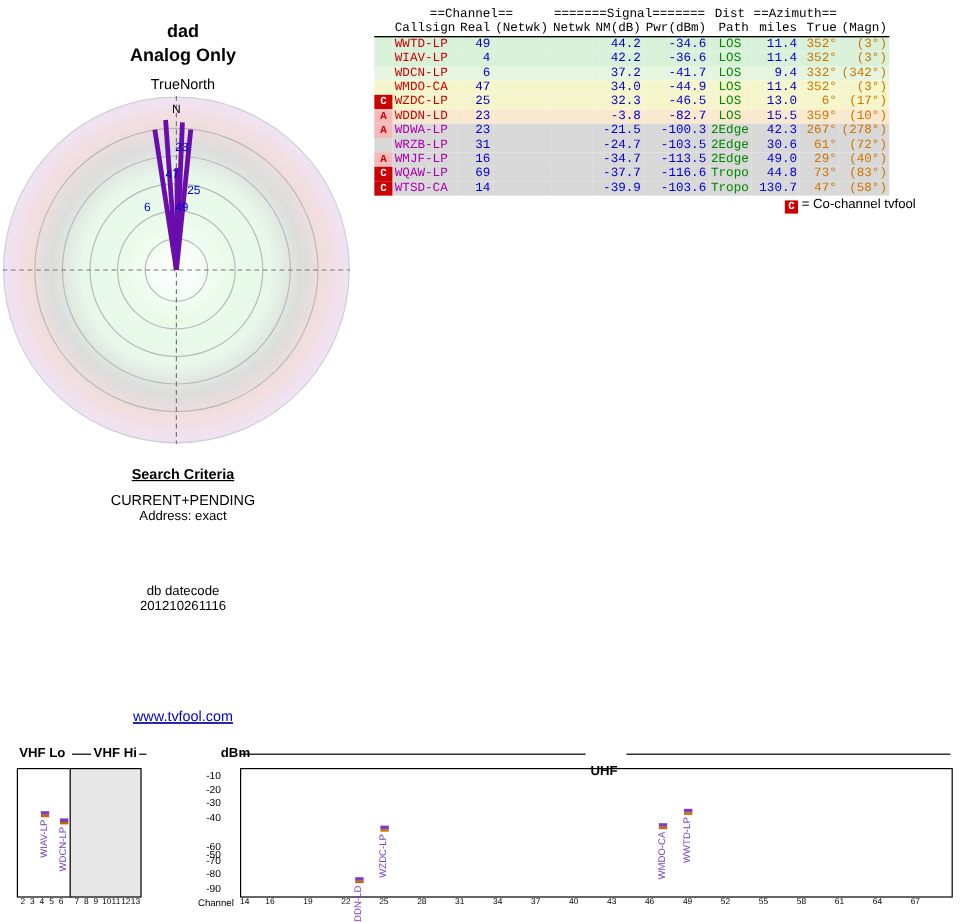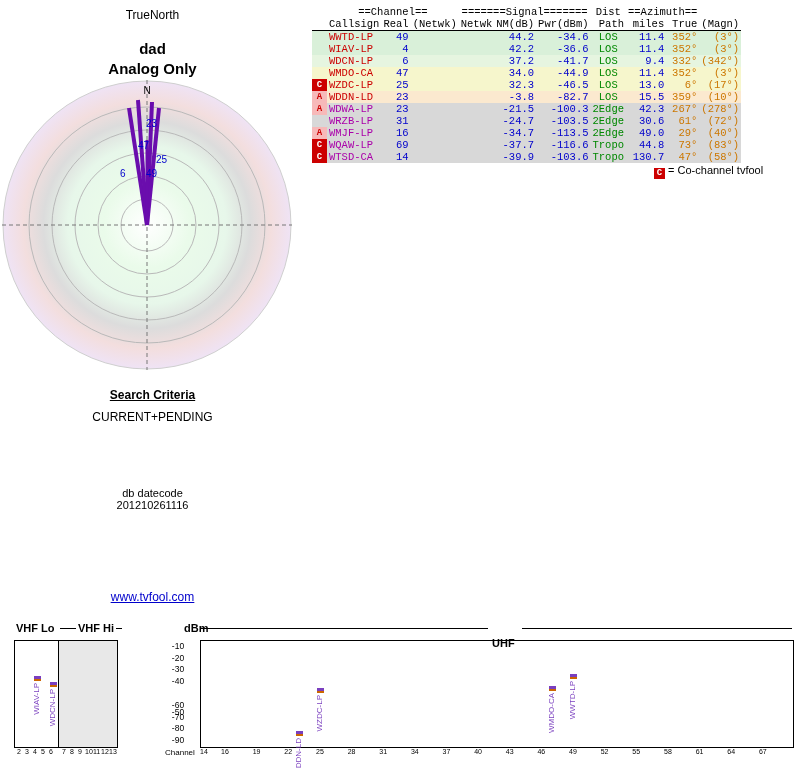--- a/index.html
+++ b/index.html
@@ -60,25 +60,25 @@
   .dot{position:absolute;width:7px;height:3px;}
   .vcall{position:absolute;font-size:8px;color:#7a3fbf;writing-mode:vertical-rl;transform:rotate(180deg);white-space:nowrap;letter-spacing:0px;}
   .plotbox{position:absolute;border:1px solid #000;}
   .grayband{position:absolute;background:#e8e8e8;}
 </style>
 </head>
 <body>
 
 <div id="left-panel">
 
-  <div id="truenorth">TrueNorth</div>
   <div id="title-block">
     <div class="t1">dad</div>
     <div class="t2">Analog Only</div>
   </div>
+  <div id="truenorth">TrueNorth</div>
 
   <div id="polar-wrap">
     <svg id="polar" viewBox="0 0 290 290" xmlns="http://www.w3.org/2000/svg">
       <defs>
         <radialGradient id="rg" cx="50%" cy="50%" r="50%">
           <stop offset="0%" stop-color="#ffffff"></stop>
           <stop offset="30%" stop-color="#eafbea"></stop>
           <stop offset="55%" stop-color="#e7f7ea"></stop>
           <stop offset="72%" stop-color="#dcdcdc"></stop>
           <stop offset="86%" stop-color="#f3dede"></stop>
@@ -105,20 +105,21 @@
     <div style="position:absolute;left:146px;top:38px;font-size:10px;color:#0000cc;">23</div>
     <div style="position:absolute;left:138px;top:60px;font-size:10px;color:#0000cc;">47</div>
     <div style="position:absolute;left:120px;top:88px;font-size:10px;color:#0000cc;">6</div>
     <div style="position:absolute;left:146px;top:88px;font-size:10px;color:#0000cc;">49</div>
     <div style="position:absolute;left:156px;top:74px;font-size:10px;color:#0000cc;">25</div>
   </div>
 
   <div id="search-criteria">
     <div class="hdr">Search Criteria</div>
     <div class="line" style="margin-top:8px">CURRENT+PENDING</div>
+    <div class="small">Address: exact</div>
   </div>
 
   <div id="datecode">
     <div>db datecode</div>
     <div>201210261116</div>
   </div>
 
   <div id="site-link">
     <a href="#">www.tvfool.com</a>
   </div>

